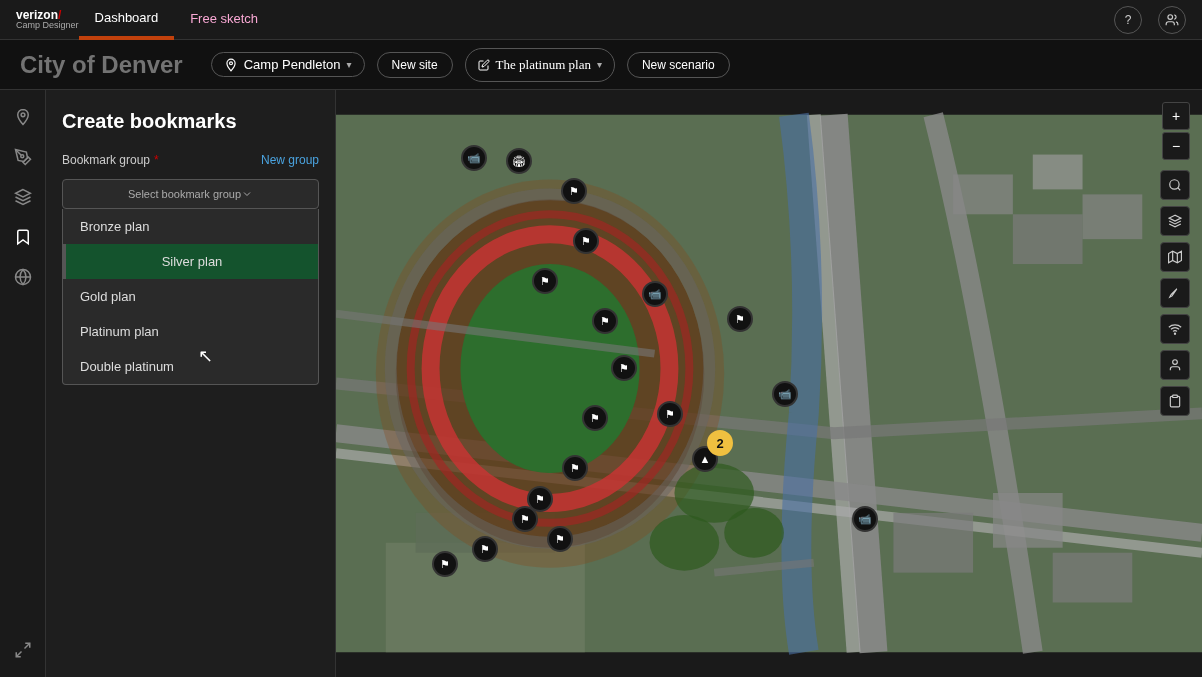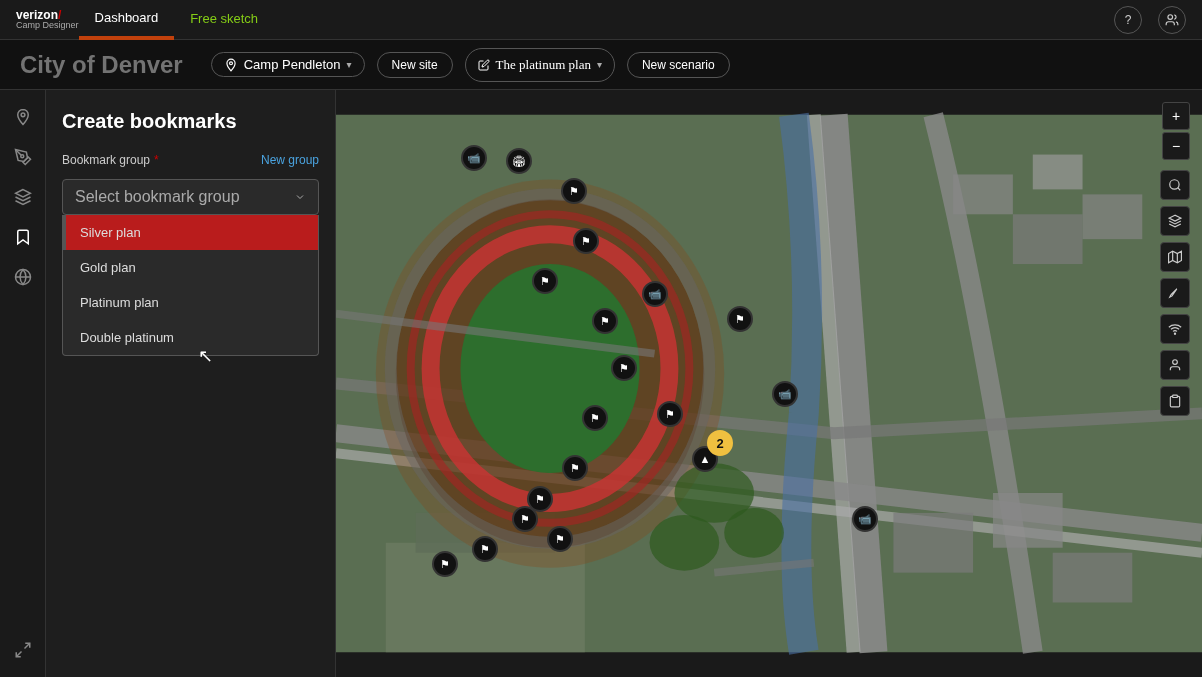--- a/index.html
+++ b/index.html
@@ -15,21 +15,21 @@
       border-bottom: 1px solid #333;
       position: relative;
     }
     .nav-tabs { display: flex; gap: 0; }
     .nav-tab {
       padding: 0 16px;
       height: 40px;
       display: flex;
       align-items: center;
       font-size: 13px;
-      color: #84cc16;
+      color: #f9a8d4;
       cursor: pointer;
       border-bottom: 2px solid transparent;
     }
     .nav-tab.active { color: #fff; border-bottom: 4px solid #c2410c; }
     .nav-right {
       margin-left: auto;
       display: flex;
       align-items: center;
       gap: 16px;
     }
@@ -160,23 +160,23 @@
     
     .dropdown-container { position: relative; }
     .dropdown-select {
       width: 100%;
       background: #2a2a2a;
       border: 1px solid #555;
       border-radius: 4px;
       padding: 8px 12px;
       display: flex;
       align-items: center;
-      justify-content: space-between;
-      cursor: pointer;
-      font-size: 16px;
+      justify-content: center;
+      cursor: pointer;
+      font-size: 11px;
       color: #aaa;
       position: relative;
       z-index: 10;
     }
     .dropdown-menu {
       position: absolute;
       top: 100%;
       left: 0; right: 0;
       background: #2a2a2a;
       border: 1px solid #555;
@@ -186,22 +186,23 @@
       overflow: hidden;
     }
     .dropdown-item {
       padding: 10px 14px;
       font-size: 13px;
       color: #ddd;
       cursor: pointer;
       border-left: 3px solid transparent;
     }
     .dropdown-item.highlighted {
-      background: #b91c1c;
+      background: #14532d;
       border-left: 3px solid #555;
+      text-align: center;
     }
 
     
     .map-area {
       flex: 1;
       position: relative;
       overflow: hidden;
     }
 
     
@@ -385,20 +386,23 @@
     </div>
 
     <div class="dropdown-container">
       <div class="dropdown-select">
         <span>Select bookmark group</span>
         <svg width="12" height="12" viewBox="0 0 24 24" fill="none" stroke="#aaa" stroke-width="2">
             <polyline points="6 9 12 15 18 9"></polyline>
           </svg>
       </div>
       <div class="dropdown-menu">
+        <div class="dropdown-item">
+          <span>Bronze plan</span>
+        </div>
         <div class="dropdown-item highlighted">
           <span>Silver plan</span>
         </div>
         <div class="dropdown-item">
           <span>Gold plan</span>
         </div>
         <div class="dropdown-item">
           <span>Platinum plan</span>
         </div>
         <div class="dropdown-item">

